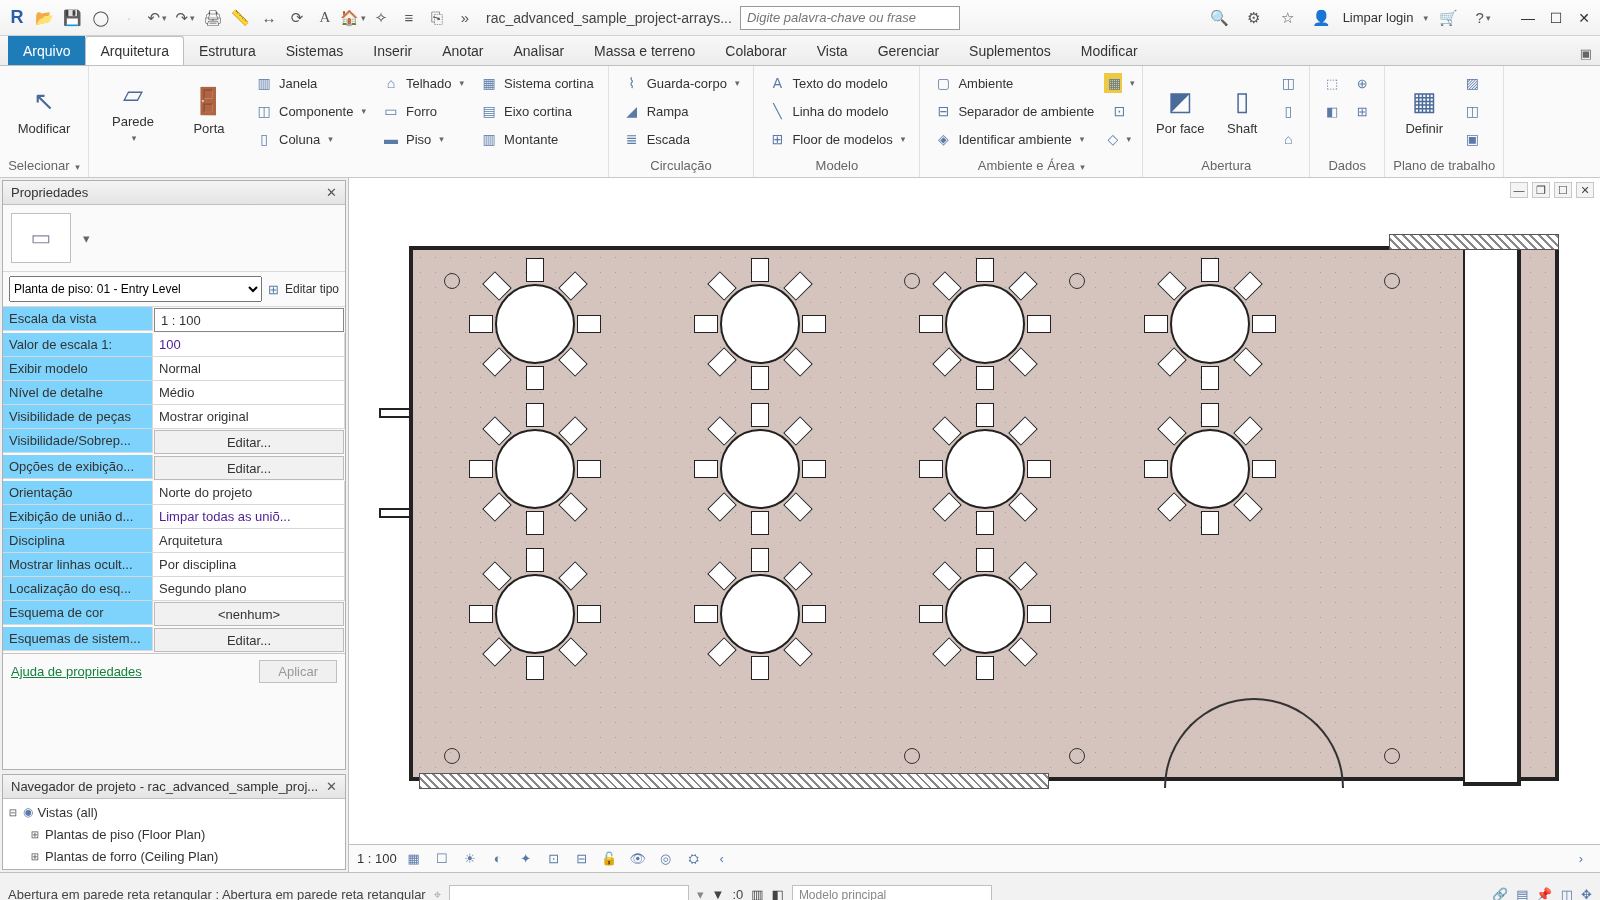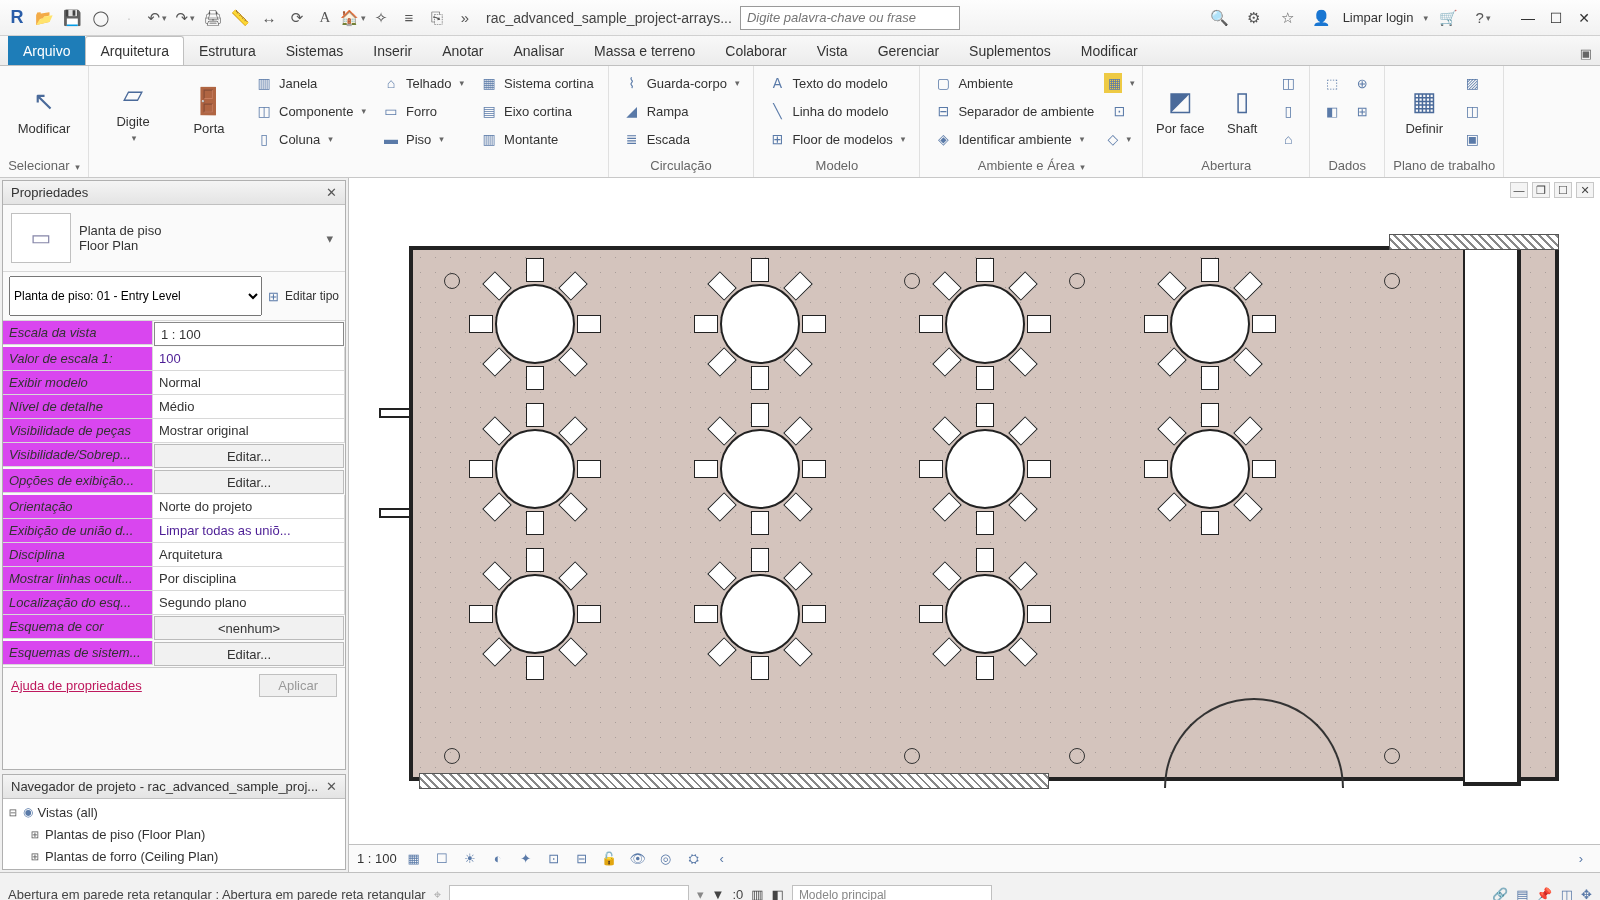--- a/index.html
+++ b/index.html
@@ -44,33 +44,33 @@
 
 
 .palette { border: 1px solid #b0b0b0; margin: 2px; background: #fafafa; display: flex; flex-direction: column; }
 .palette-title { background: linear-gradient(#f4f4f4,#e4e4e4); padding: 4px 8px; display: flex; align-items: center; border-bottom: 1px solid #c0c0c0; font-size: 13px; }
 .palette-title .x { margin-left: auto; cursor: pointer; font-size: 13px; color: #555; }
 .type-selector { display:flex; align-items:center; padding:8px; gap:8px; border-bottom: 1px solid #d8d8d8; }
 .type-selector .thumb { width:60px; height:50px; border:1px solid #c0c0c0; background:#fff; display:flex; align-items:center; justify-content:center; color:#88a; font-size:22px;}
 .type-selector .info { flex:1; display:flex; flex-direction:column; }
 .type-selector .drop-arrow { color:#666; cursor:pointer; padding:4px; }
 .instance-row { display: flex; align-items: center; padding: 4px 6px; gap: 6px; border-bottom: 1px solid #d8d8d8; font-size: 13px; }
-.instance-row select { flex:1; font-size:12px; height:40px; }
+.instance-row select { flex:1; font-size:12px; height:26px; }
 .instance-row .edit-type { font-size: 12px; cursor: pointer; white-space:nowrap; }
 .category-hdr { background: #eaeaea; padding: 3px 8px; font-size: 13px; display:flex; align-items:center; color:#333; }
 .category-hdr .toggle { margin-left:auto; color:#666; font-size:11px; }
 .prop-grid { display: grid; grid-template-columns: 150px 1fr; font-size: 13px; }
 .prop-grid .cell { border: 1px solid #d8d8d8; border-top: none; border-left: none; padding: 3px 6px; height: 24px; display:flex; align-items:center; overflow:hidden; white-space:nowrap; text-overflow:ellipsis; }
-.prop-grid .cell.k { background:#d946ef;font-style:italic; }
+.prop-grid .cell.k { background:#7dd3fc; }
 .prop-grid .cell.v { background:#fff; }
 .prop-grid .cell.v.input-like { border:1px solid #888; margin:1px; }
 .prop-grid .cell.v.dim { color:#4c1d95; }
 .prop-grid .cell.v.btn-like { justify-content:center; background:#f1f1f1; border:1px solid #bbb; margin:1px; cursor:pointer; }
 .help-row { padding: 6px 8px; display: flex; align-items: center; border-top:1px solid #c8c8c8; }
-.help-row a { color: #be185d; text-decoration: underline; font-size: 13px; }
+.help-row a { color: #15803d; text-decoration: underline; font-size: 13px; }
 .help-row .apply { margin-left:auto; padding:3px 18px; background:#f0f0f0; border:1px solid #c0c0c0; color:#999; font-size:13px; }
 
 
 .pb { border:1px solid #b0b0b0; margin:2px; background:#fff; display:flex; flex-direction:column; flex:0 0 auto; }
 .tree { flex:1; overflow:hidden; padding:2px 4px; font-size:13px; }
 .tree-row { display:flex; align-items:center; height:22px; gap:4px; cursor:pointer; }
 .tree-indent { display:inline-block; }
 .tree-row .exp { width:12px; text-align:center; color:#555; font-size:10px; }
 .tree-row .ico { color:#5a7aa8; font-size:12px; }
 
@@ -169,21 +169,21 @@
           <span>Modificar</span>
         </div>
     </div>
     <div class="group-label"><span>Selecionar</span> <span class="drop">▾</span></div>
   </div>
 
   <div class="ribbon-group">
     <div class="group-body">
       <div class="big-btn">
           <span class="ico">▱</span>
-          <span>Digite</span>
+          <span>Parede</span>
           <span class="drop">▾</span>
         </div>
       <div class="big-btn">
           <span class="ico">🚪</span>
           <span>Porta</span>
         </div>
       <div class="stack">
         <div class="small-btn">
             <span class="ico">▥</span>
             <span>Janela</span>
@@ -378,24 +378,20 @@
 <div class="main">
   <div class="left-col">
 
     <div class="palette" style="flex:1;">
       <div class="palette-title">
         <span>Propriedades</span>
         <span class="x">✕</span>
       </div>
       <div class="type-selector">
         <div class="thumb">▭</div>
-        <div class="info">
-          <span>Planta de piso</span>
-          <span>Floor Plan</span>
-        </div>
         <span class="drop-arrow">▾</span>
       </div>
       <div class="instance-row">
         <select><option>Planta de piso: 01 - Entry Level</option></select>
         <span style="color:#5a7aa8;">⊞</span>
         <span class="edit-type">Editar tipo</span>
       </div>
       <div class="prop-grid" id="prop-grid">
           <div class="cell k">Escala da vista</div>
           <div class="cell v input-like">1 : 100</div>

